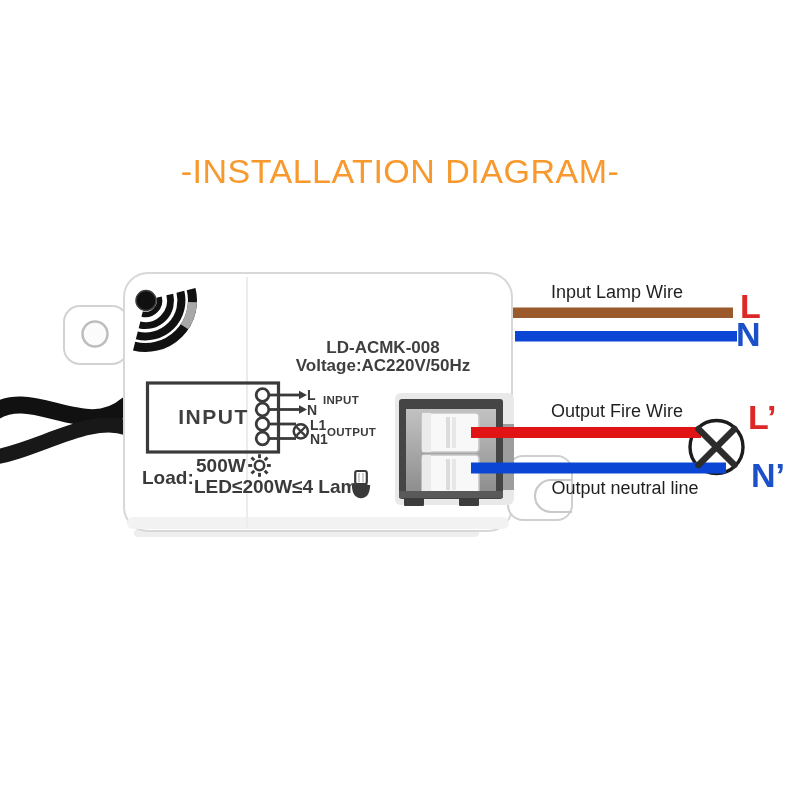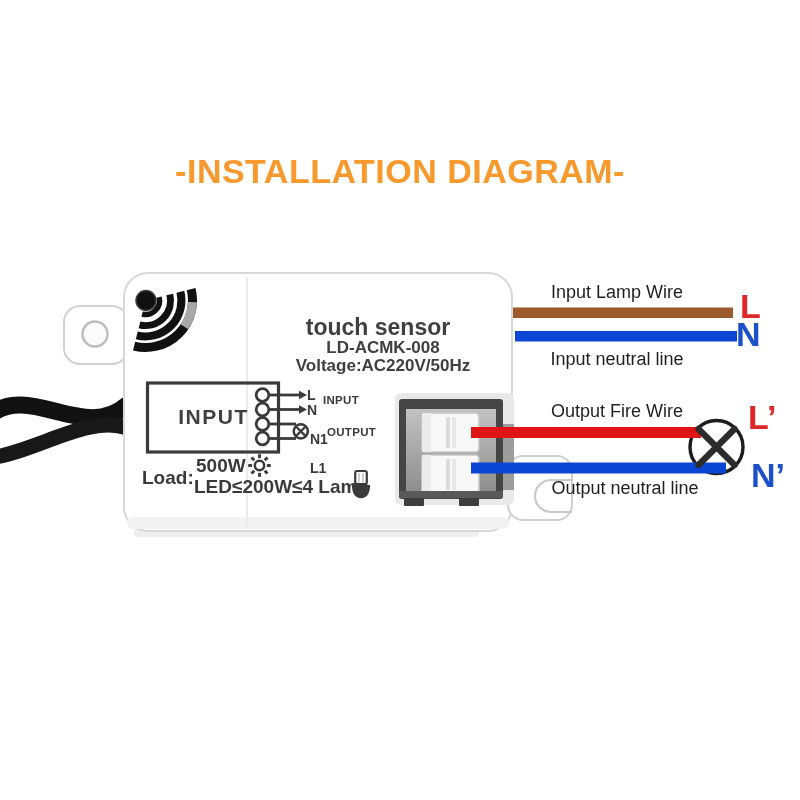--- a/index.html
+++ b/index.html
@@ -2,21 +2,21 @@
 <html><head>
 <meta charset="utf-8">
 <style>
   html,body{margin:0;padding:0;background:#fff;}
   .canvas{position:relative;width:800px;height:800px;background:#ffffff;overflow:hidden;
           font-family:"Liberation Sans","DejaVu Sans",sans-serif;}
   .abs{position:absolute;line-height:1.08;white-space:nowrap;}
   .ctr{text-align:center;}
   .b{font-weight:bold;}
   svg{position:absolute;left:0;top:0;}
-  .title{font-size:34px;font-weight:bold;letter-spacing:.5px;text-align:center;}
+  .title{font-size:34px;font-weight:normal;letter-spacing:.5px;text-align:center;}
   .devtxt{color:#3f3f3f;}
   .wirelbl{font-size:18px;color:#1f1f1f;}
   .tag{font-size:34px;font-weight:bold;}
   .schem-lbl{font-size:14px;font-weight:bold;color:#3a3a3a;}
   .schem-grp{font-size:11.5px;font-weight:bold;color:#3a3a3a;letter-spacing:.3px;}
   .loadtxt{font-size:19px;font-weight:bold;color:#3a3a3a;}
 </style>
 </head>
 <body>
 
@@ -123,40 +123,38 @@
     <rect x="515" y="331" width="222" height="10.5" style="fill: rgb(11, 69, 212);"></rect>
 
     <circle cx="716.5" cy="447" r="26.5" fill="#ffffff" stroke="#1c1c1c" stroke-width="3.4"></circle>
     <rect x="471" y="427" width="230" height="11" style="fill: rgb(224, 19, 21);"></rect>
     <rect x="471" y="462.5" width="255" height="11" style="fill: rgb(11, 69, 212);"></rect>
     <path d="M 698.5 429 L 734.5 465 M 734.5 429 L 698.5 465" stroke="#2c2c2c" stroke-width="6.4" stroke-linecap="round" fill="none"></path>
   </svg>
 
   <div class="abs ctr title" style="left: 0px; top: 153px; width: 800px; color: rgb(247, 153, 45);">-INSTALLATION DIAGRAM-</div>
 
-  <div class="abs ctr b devtxt" style="left:218px;top:315px;width:320px;font-size:23px;">touch sensor</div>
   <div class="abs ctr b devtxt" style="left:218px;top:339px;width:330px;font-size:17px;">LD-ACMK-008</div>
   <div class="abs ctr b devtxt" style="left:218px;top:357px;width:330px;font-size:17px;">Voltage:AC220V/50Hz</div>
 
   <div class="abs ctr b devtxt" style="left:148px;top:406px;width:131px;font-size:21px;letter-spacing:1.5px;">INPUT</div>
 
   <div class="abs schem-lbl" style="left:307px;top:388px;">L</div>
   <div class="abs schem-lbl" style="left:307px;top:402.5px;">N</div>
-  <div class="abs schem-lbl" style="left:310px;top:417.5px;margin-top:43px;">L1</div>
+  <div class="abs schem-lbl" style="left:310px;top:417.5px;">L1</div>
   <div class="abs schem-lbl" style="left:310px;top:431.5px;">N1</div>
   <div class="abs schem-grp" style="left:323px;top:394px;">INPUT</div>
   <div class="abs schem-grp" style="left:327px;top:426px;">OUTPUT</div>
 
   <div class="abs loadtxt" style="left:142px;top:468px;">Load:</div>
   <div class="abs loadtxt" style="left:196px;top:456px;">500W</div>
   <div class="abs loadtxt" style="left:194px;top:477px;">LED≤200W≤4 Lamp</div>
 
   <div class="abs ctr wirelbl" style="left:497px;top:283px;width:240px;">Input Lamp Wire</div>
   <div class="abs tag" style="left: 740px; top: 288px; color: rgb(220, 40, 38);">L</div>
-  <div class="abs ctr wirelbl" style="left:497px;top:350px;width:240px;">Input neutral line</div>
   <div class="abs tag" style="left: 736px; top: 316px; color: rgb(28, 80, 200);">N</div>
 
   <div class="abs ctr wirelbl" style="left:497px;top:402px;width:240px;">Output Fire Wire</div>
   <div class="abs tag" style="left: 748px; top: 399px; color: rgb(220, 40, 38);">L’</div>
   <div class="abs ctr wirelbl" style="left:505px;top:479px;width:240px;">Output neutral line</div>
   <div class="abs tag" style="left: 751px; top: 457px; color: rgb(28, 80, 200);">N’</div>
 
 </div>
 
 </body></html>

